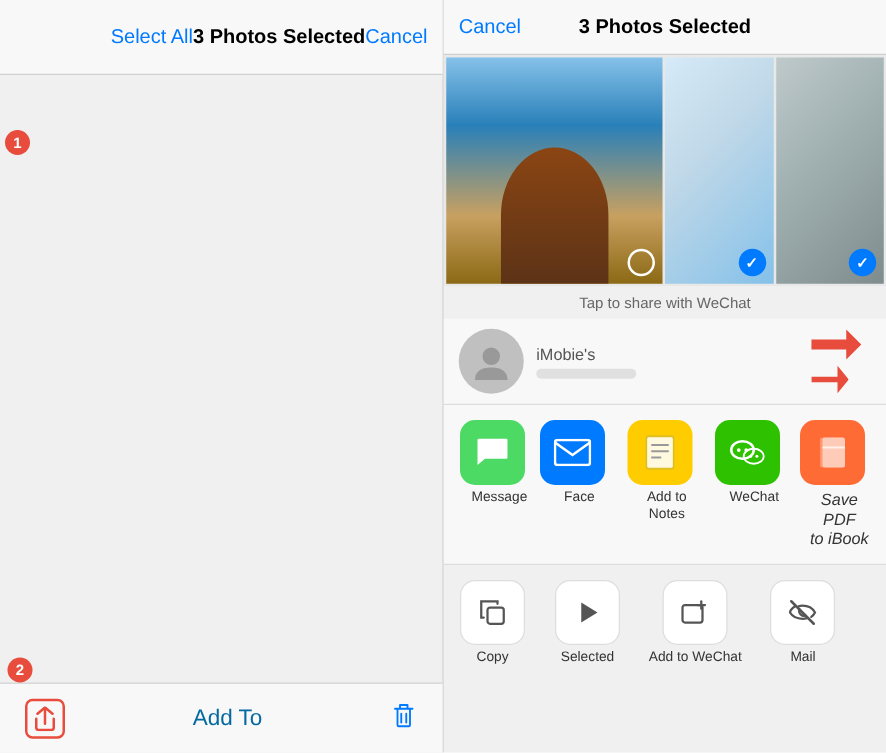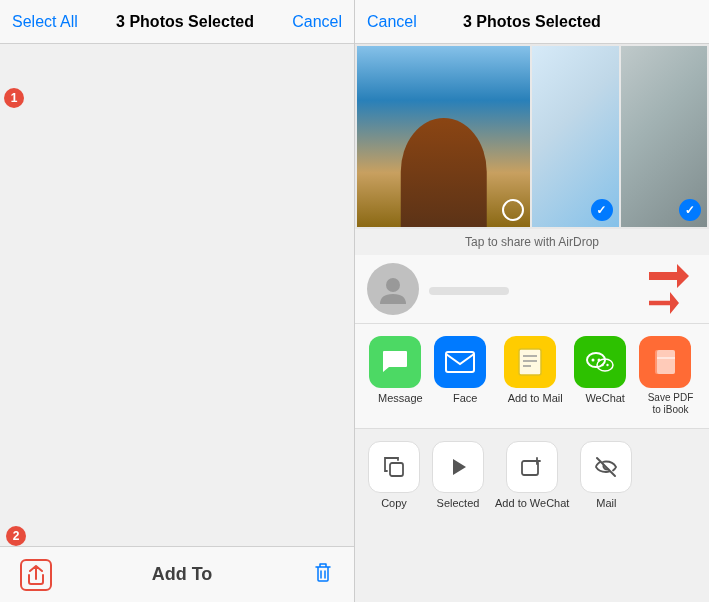--- a/index.html
+++ b/index.html
@@ -15,26 +15,26 @@
     .left-panel {
       width: 355px;
       height: 602px;
       background: #f0f0f0;
       display: flex;
       flex-direction: column;
       border-right: 1px solid #ccc;
     }
 
     .left-toolbar {
-      height: 44px;
+      height: 60px;
       background: #f8f8f8;
       border-bottom: 1px solid #d0d0d0;
       display: flex;
       align-items: center;
-      justify-content: space-between;
+      justify-content: flex-end;
       padding: 0 12px;
     }
 
     .left-toolbar .select-all {
       color: #007aff;
       font-size: 16px;
       cursor: pointer;
     }
 
     .left-toolbar .title-text {
@@ -116,23 +116,23 @@
       border-radius: 6px;
       display: flex;
       align-items: center;
       justify-content: center;
       color: #e74c3c;
       font-size: 18px;
       cursor: pointer;
     }
 
     .add-to-btn {
-      color: #404040;
+      color: #0369a1;
       font-size: 18px;
-      font-weight: 700;
+      font-weight: 400;
       cursor: pointer;
     }
 
     .trash-btn {
       color: #007aff;
       font-size: 20px;
       cursor: pointer;
     }
 
     
@@ -300,21 +300,21 @@
       font-size: 11px;
       color: #333;
       text-align: center;
       line-height: 1.2;
       margin-left: 11px;
     }
 
     .action-row-bottom {
       display: flex;
       padding: 8px;
-      gap: 2px;
+      gap: 14px;
       background: #f0f0f0;
     }
 
     .action-item {
       display: flex;
       flex-direction: column;
       align-items: center;
       min-width: 62px;
       padding: 4px;
       cursor: pointer;
@@ -457,30 +457,31 @@
           <span style="color:white; font-size:12px; font-weight:bold;">✓</span>
         </div>
     </div>
     <div class="preview-cell photo-cabin" style="background: linear-gradient(135deg, #bfc9ca 0%, #a2b2b3 40%, #7f8c8d 100%);">
       <div class="check-circle checked" style="position:absolute; bottom:6px; right:6px; width:22px; height:22px; border-radius:50%; border:2px solid #007aff; background:#007aff; display:flex; align-items:center; justify-content:center;">
           <span style="color:white; font-size:12px; font-weight:bold;">✓</span>
         </div>
     </div>
   </div>
 
-  <div class="airdrop-hint">Tap to share with AirDrop</div>
+  <div class="airdrop-hint">Tap to share with WeChat</div>
 
   <div class="contacts-row">
     <div class="contact-avatar">
       <svg width="34" height="34" viewBox="0 0 34 34" fill="none">
         <circle cx="17" cy="13" r="7" fill="#999"></circle>
         <path d="M4 32 Q4 22 17 22 Q30 22 30 32" fill="#999"></path>
       </svg>
     </div>
     <div class="contact-info">
+      <div class="contact-name">iMobie's</div>
       <div class="contact-sub"></div>
     </div>
     <div class="arrow-indicator">
       <svg width="40" height="24" viewBox="0 0 40 24">
         <polygon points="0,8 28,8 28,0 40,12 28,24 28,16 0,16" fill="#e74c3c"></polygon>
       </svg>
     </div>
   </div>
 
   <div class="share-actions">
@@ -504,21 +505,21 @@
       </div>
       <div class="share-item">
         <div class="share-icon-box yellow">
           <svg width="26" height="28" viewBox="0 0 26 28" fill="none">
               <rect x="2" y="1" width="22" height="26" rx="2" fill="#fff9e0" stroke="#e0c020" stroke-width="1.5"></rect>
               <line x1="6" y1="8" x2="20" y2="8" stroke="#999" stroke-width="1.5"></line>
               <line x1="6" y1="13" x2="20" y2="13" stroke="#999" stroke-width="1.5"></line>
               <line x1="6" y1="18" x2="14" y2="18" stroke="#999" stroke-width="1.5"></line>
             </svg>
         </div>
-        <span class="share-label">Add to Mail</span>
+        <span class="share-label">Add to Notes</span>
       </div>
       <div class="share-item">
         <div class="share-icon-box wechat">
           <svg width="30" height="26" viewBox="0 0 30 26" fill="white">
             <ellipse cx="11" cy="11" rx="9" ry="7" fill="none" stroke="white" stroke-width="2"></ellipse>
             <circle cx="8" cy="11" r="1.5" fill="white"></circle>
             <circle cx="14" cy="11" r="1.5" fill="white"></circle>
             <ellipse cx="20" cy="16" rx="8" ry="6" fill="none" stroke="white" stroke-width="1.5"></ellipse>
             <circle cx="17.5" cy="16" r="1.2" fill="white"></circle>
             <circle cx="22.5" cy="16" r="1.2" fill="white"></circle>
@@ -527,21 +528,21 @@
         <span class="share-label">WeChat</span>
       </div>
       <div class="share-item">
         <div class="share-icon-box orange">
           <svg width="26" height="28" viewBox="0 0 26 28" fill="none">
               <rect x="3" y="2" width="20" height="24" rx="2" fill="#fff" opacity="0.3"></rect>
               <rect x="5" y="2" width="18" height="24" rx="2" fill="#fff" opacity="0.5"></rect>
               <line x1="5" y1="10" x2="23" y2="10" stroke="white" stroke-width="1.5" opacity="0.7"></line>
             </svg>
         </div>
-        <span class="share-label" style="font-size:10px;">Save PDF<br>to iBook</span>
+        <span class="share-label" style="font-size:13px;font-style:italic;">Save PDF<br>to iBook</span>
       </div>
     </div>
   </div>
 
   <div class="action-row-bottom">
     <div class="action-item">
       <div class="action-icon-box">
         <svg width="24" height="24" viewBox="0 0 24 24" fill="none">
           <rect x="8" y="8" width="13" height="13" rx="2" stroke="#555" stroke-width="1.8"></rect>
           <path d="M5 16 L3 16 Q3 3 3 3 L16 3 L16 5" stroke="#555" stroke-width="1.8" stroke-linecap="round"></path>

